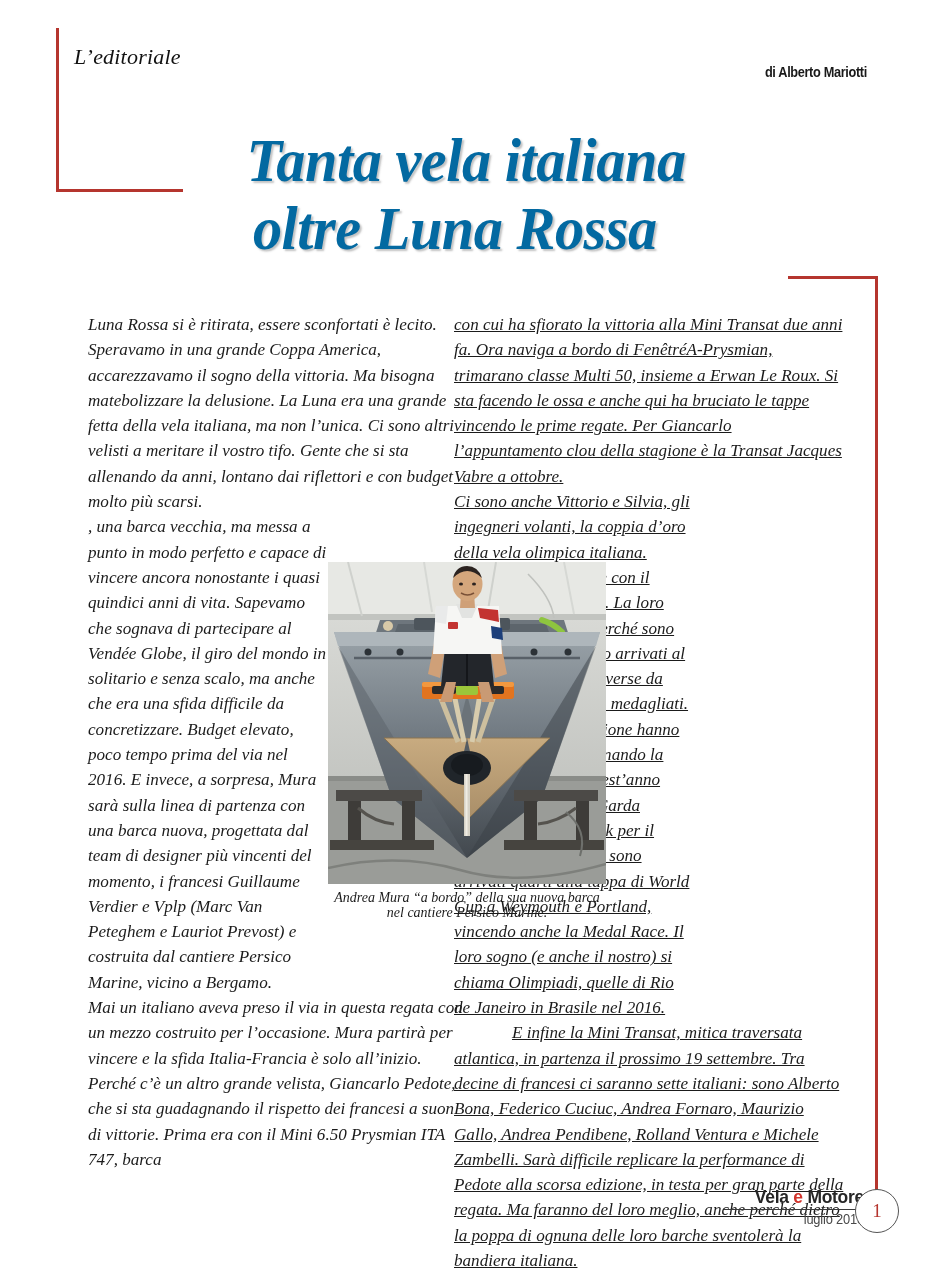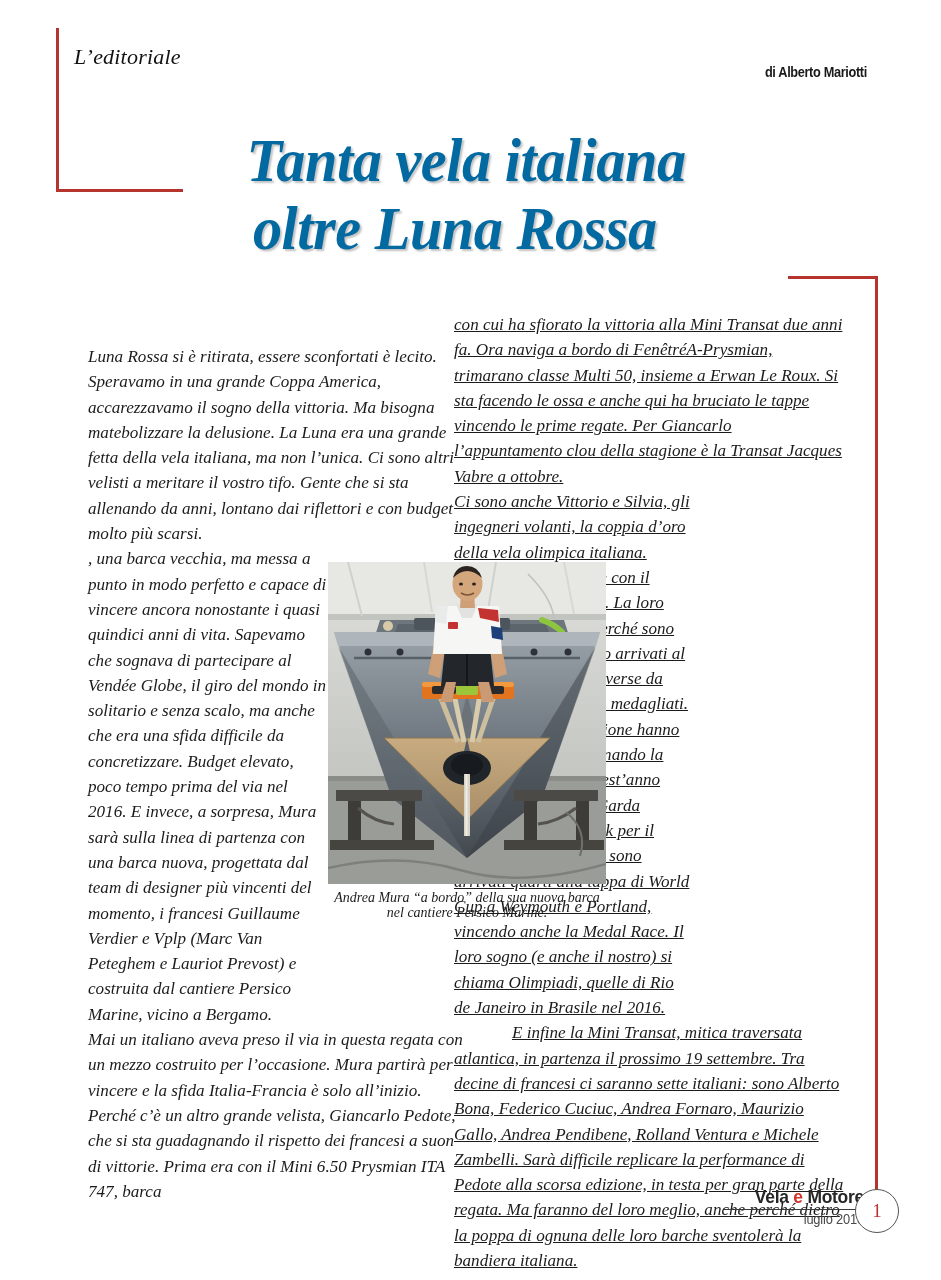--- a/index.html
+++ b/index.html
@@ -103,21 +103,21 @@
   
   .col {
     position: absolute;
     top: 312px;
     font-style: italic;
     font-size: 17.1px;
     line-height: 25.3px;
     text-align: left;
     color: #1b1b1b;
   }
-  .col-left  { left: 88px;  width: 382px; margin-top: 32px; }
+  .col-left  { left: 88px;  width: 382px; }
   .col-right { left: 454px; width: 390px; text-decoration: underline; }
 
   .col p { margin: 0; }
 
   
   .roman { font-style: normal; }
 
   
   .narrow-left  { width: 240px; }
   .narrow-right {

